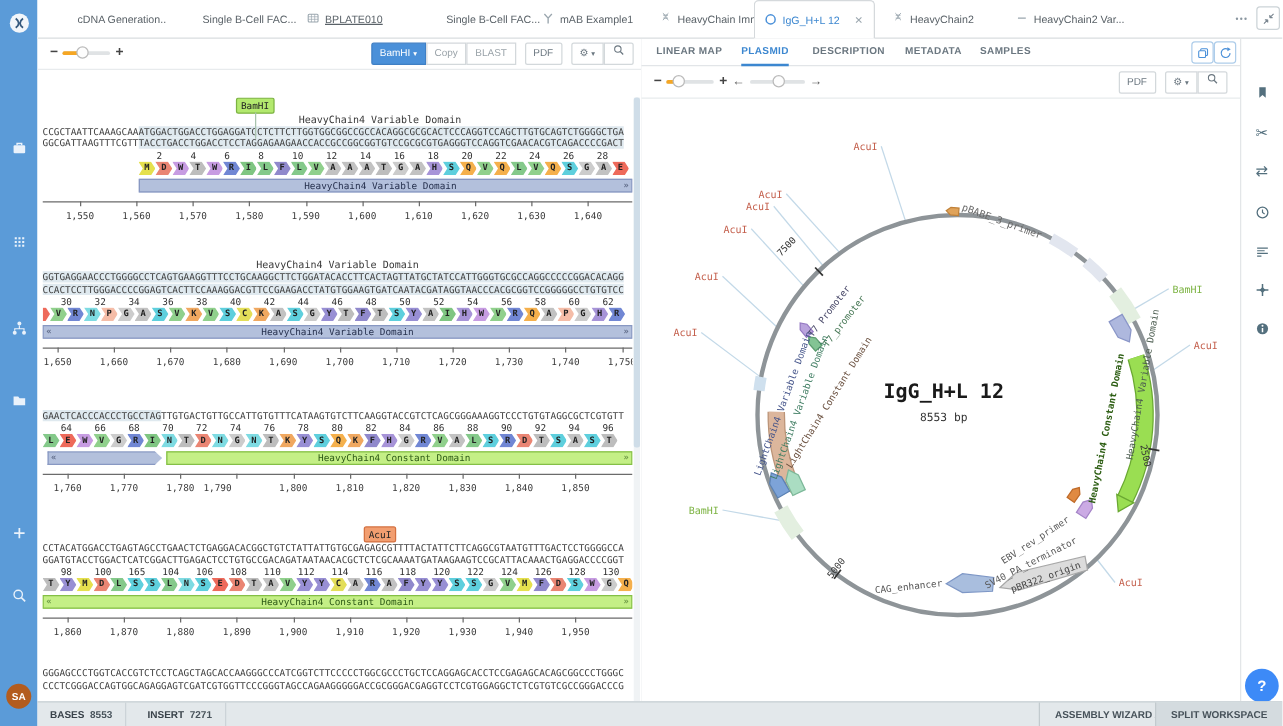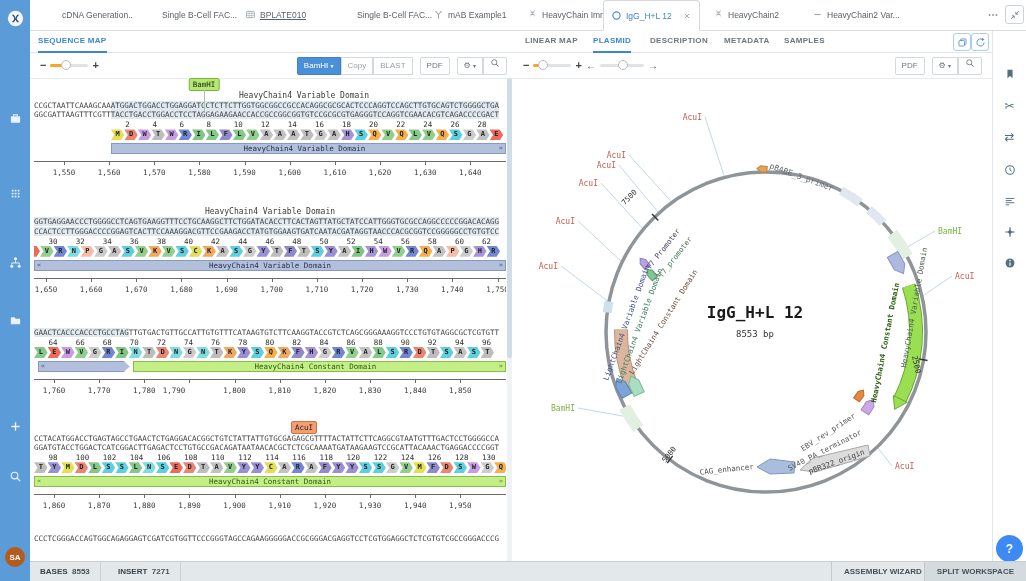--- a/index.html
+++ b/index.html
@@ -215,23 +215,20 @@
       <span class="uicon">
         <svg width="11" height="11" viewBox="0 0 14 14">
           <path d="M3 7 H11" stroke="#9aa6ae" stroke-width="1.4"></path>
         </svg>
       </span>
       <span>HeavyChain2 Var...</span>
     </div>
   </div>
 
 <div id="left-panel">
-  <div class="panel-head">
-    <span class="ptab active" style="left:8px">SEQUENCE MAP</span>
-  </div>
   <div class="panel-tools">
     <div class="zoomctl" style="left:10px">
       <span class="zsign">−</span>
       <span class="slider">
           <i class="track"></i>
           <i class="fill" style="width:15px"></i>
           <i class="knob" style="left:11px"></i>
         </span>
       <span class="zsign">+</span>
     </div>
@@ -525,21 +522,21 @@
       </div>
       <div class="blk" style="margin-top: 22px;">
         <div class="badgerow">
           <span class="badge" style="background: rgb(242, 158, 112); border-color: rgb(212, 112, 63); left: 270px;">AcuI</span>
         </div>
         <div class="seqrow">CCTACATGGACCTGAGTAGCCTGAACTCTGAGGACACGGCTGTCTATTATTGTGCGAGAGCGTTTTACTATTCTTCAGGCGTAATGTTTGACTCCTGGGGCCA</div>
         <div class="seqrow">GGATGTACCTGGACTCATCGGACTTGAGACTCCTGTGCCGACAGATAATAACACGCTCTCGCAAAATGATAAGAAGTCCGCATTACAAACTGAGGACCCCGGT</div>
         <div class="numrow">
           <span style="left: 14.545px;">98</span>
           <span style="left: 41.635px;">100</span>
-          <span style="left: 68.725px;">102</span>
+          <span style="left: 68.725px;">165</span>
           <span style="left: 95.815px;">104</span>
           <span style="left: 122.905px;">106</span>
           <span style="left: 149.995px;">108</span>
           <span style="left: 177.085px;">110</span>
           <span style="left: 204.175px;">112</span>
           <span style="left: 231.265px;">114</span>
           <span style="left: 258.355px;">116</span>
           <span style="left: 285.445px;">118</span>
           <span style="left: 312.535px;">120</span>
           <span style="left: 339.625px;">122</span>
@@ -610,20 +607,21 @@
           <span class="rlab" style="left: 268.9px;">1,920</span>
           <span class="tick" style="left: 336.05px;"></span>
           <span class="rlab" style="left: 314.05px;">1,930</span>
           <span class="tick" style="left: 381.2px;"></span>
           <span class="rlab" style="left: 359.2px;">1,940</span>
           <span class="tick" style="left: 426.35px;"></span>
           <span class="rlab" style="left: 404.35px;">1,950</span>
         </div>
       </div>
       <div class="blk" style="margin-top: 20px;">
+        <div class="seqrow">GGGAGCCCTGGTCACCGTCTCCTCAGCTAGCACCAAGGGCCCATCGGTCTTCCCCCTGGCGCCCTGCTCCAGGAGCACCTCCGAGAGCACAGCGGCCCTGGGC</div>
         <div class="seqrow">CCCTCGGGACCAGTGGCAGAGGAGTCGATCGTGGTTCCCGGGTAGCCAGAAGGGGGACCGCGGGACGAGGTCCTCGTGGAGGCTCTCGTGTCGCCGGGACCCG</div>
       </div>
     </div>
   <div id="lscroll">
       <i></i>
     </div>
 </div>
 
 <div id="right-panel">
   <div class="panel-head" id="rhead">

